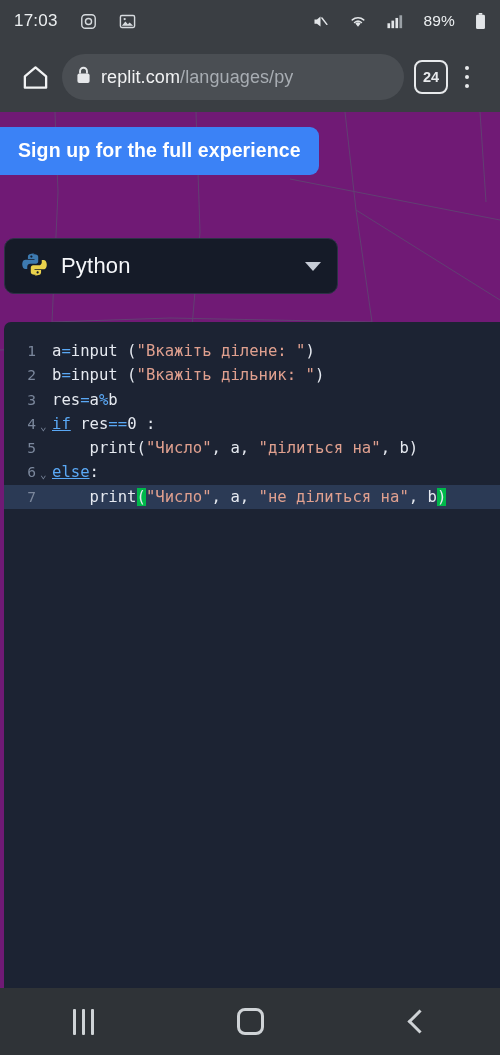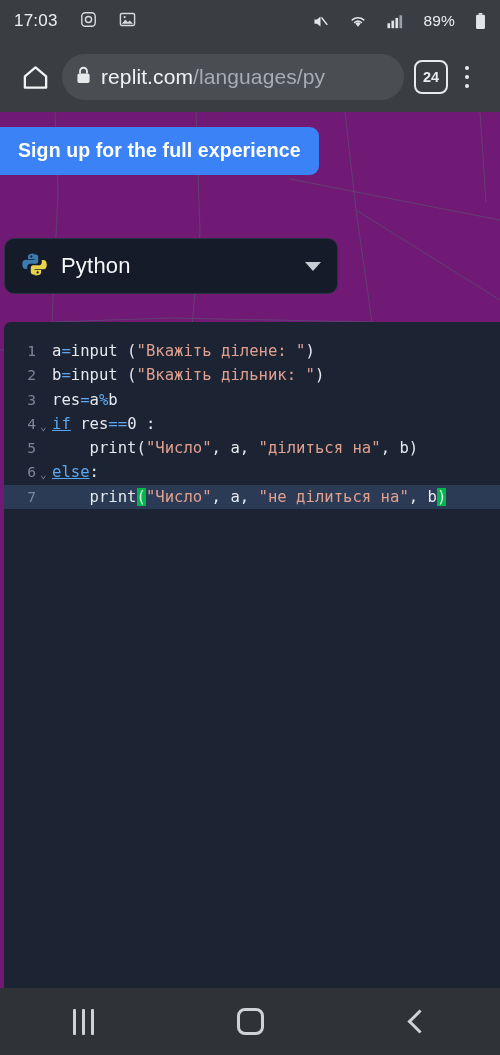--- a/index.html
+++ b/index.html
@@ -10,40 +10,40 @@
     -webkit-font-smoothing:antialiased;
   }
   .phone { position:relative; width:500px; height:1055px; }
 
   
   .statusbar {
     position:absolute; top:0; left:0; width:500px; height:42px;
     background:#3a3e43; display:flex; align-items:center;
     padding:0 14px;
   }
-  .sb-left { display:flex; align-items:flex-start; gap:22px; }
+  .sb-left { display:flex; align-items:center; gap:22px; }
   .sb-time { color:#eceff1; font-size:17px; letter-spacing:.2px; }
   .sb-right { margin-left:auto; display:flex; align-items:center; gap:20px; }
   .sb-batt { color:#eceff1; font-size:15.5px; letter-spacing:.2px; }
   .ico { display:block; }
 
   
   .browserbar {
     position:absolute; top:42px; left:0; width:500px; height:70px;
     background:#3a3e43; display:flex; align-items:center; padding:0 14px;
   }
   .home-btn { width:42px; height:42px; display:flex; align-items:center; justify-content:center; }
   .urlbar {
     flex:1; height:46px; margin:0 10px 0 6px;
     background:#4a4e53; border-radius:23px;
     display:flex; align-items:center; padding:0 14px; overflow:hidden;
   }
   .lock { margin-right:10px; flex:none; }
   .url {
-    font-size:21px; color:#f2f3f4; white-space:nowrap;
+    font-size:18px; color:#f2f3f4; white-space:nowrap;
     overflow:hidden; letter-spacing:.1px;
   }
   .url .dim { color:#a8adb3; }
   .tabcount {
     width:34px; height:34px; border:2.4px solid #e8eaec; border-radius:8px;
     display:flex; align-items:center; justify-content:center;
     font-size:14.5px; color:#e8eaec; font-weight:700; flex:none;
   }
   .kebab { width:38px; height:42px; display:flex; flex-direction:column;
            align-items:center; justify-content:center; gap:4.5px; flex:none; }

